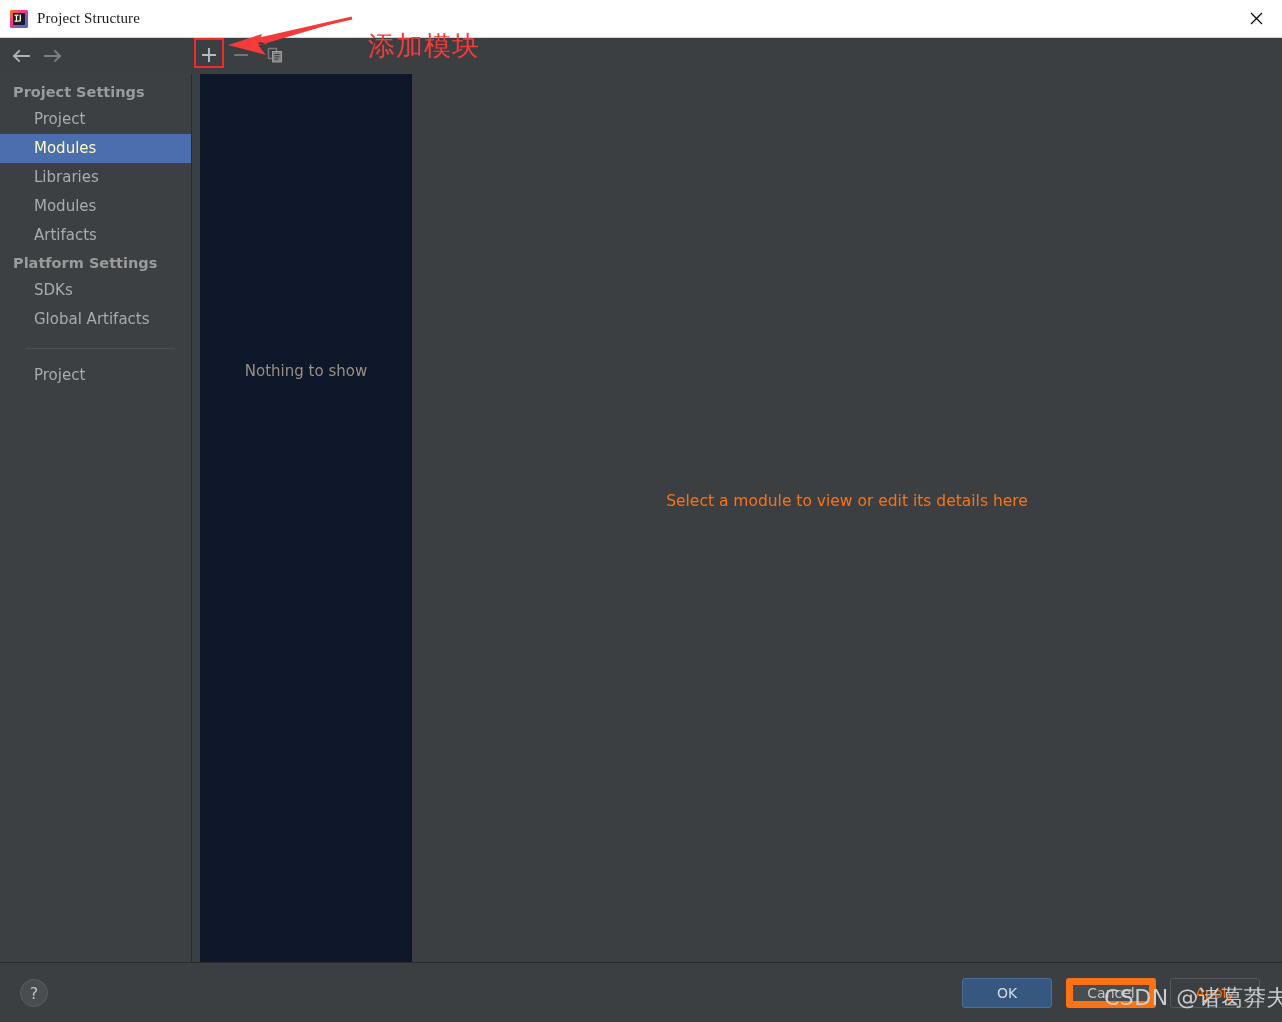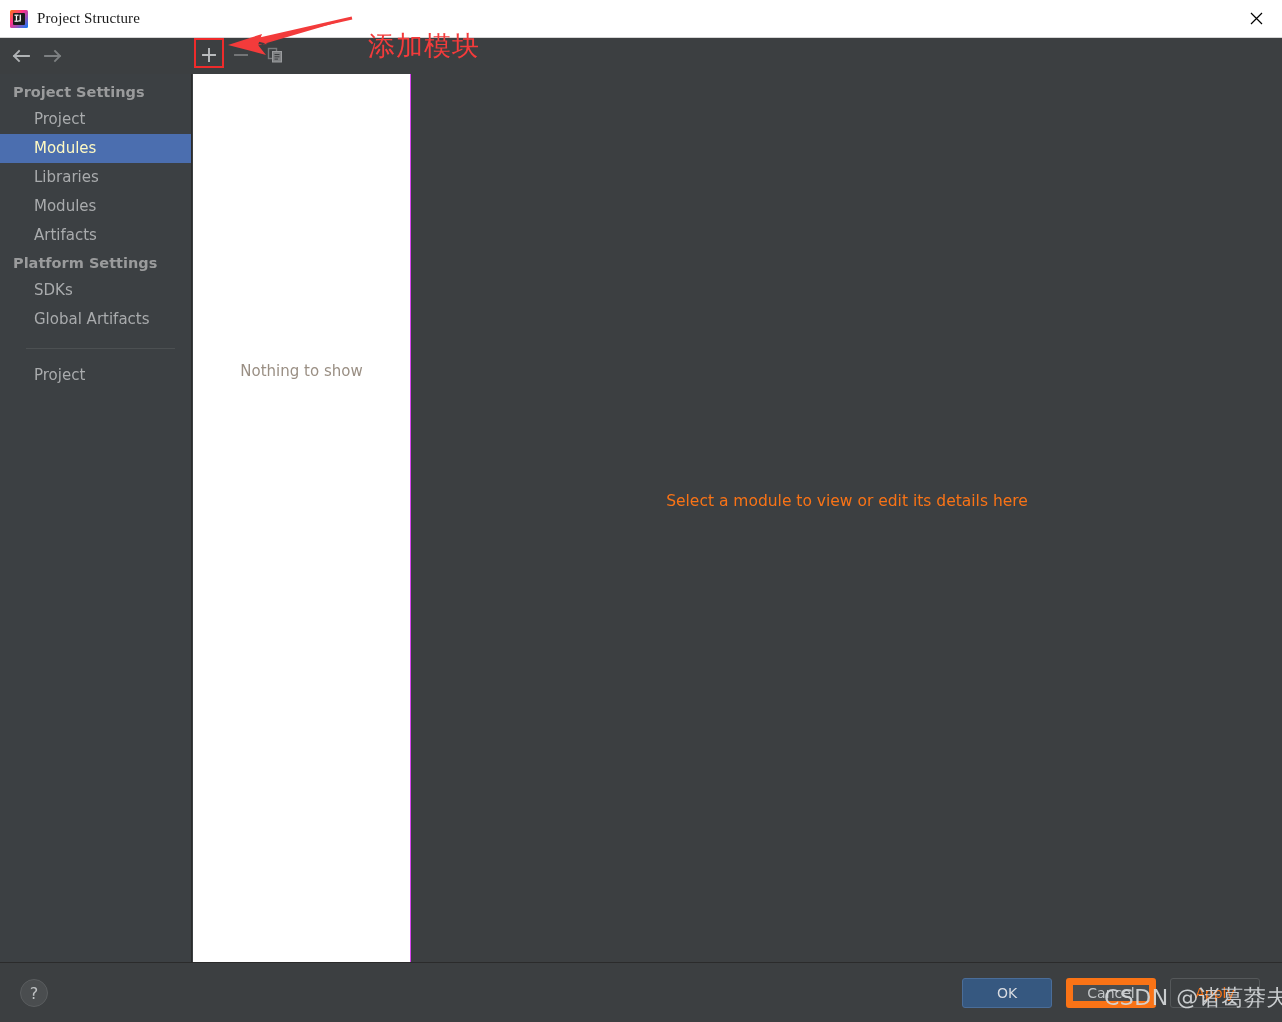--- a/index.html
+++ b/index.html
@@ -149,25 +149,25 @@
   }
   .side-sep {
     height: 1px;
     background: #4c5052;
     margin: 14px 16px 12px 26px;
   }
 
   
   .modules-panel {
     position: absolute;
-    left: 193px; top: 0;
+    left: 200px; top: 0;
     width: 218px;
     height: 888px;
-    background: #ffffff;
-    border-right: 1px solid #d946ef;
+    background: #0f172a;
+    border-right: 6px solid #d946ef;
   }
   .nothing-to-show {
     position: absolute;
     top: 288px;
     left: 0; width: 100%;
     text-align: center;
     font-size: 15px;
     color: #9a8f84;
     font-family: "DejaVu Sans", "Liberation Sans", sans-serif;
   }

